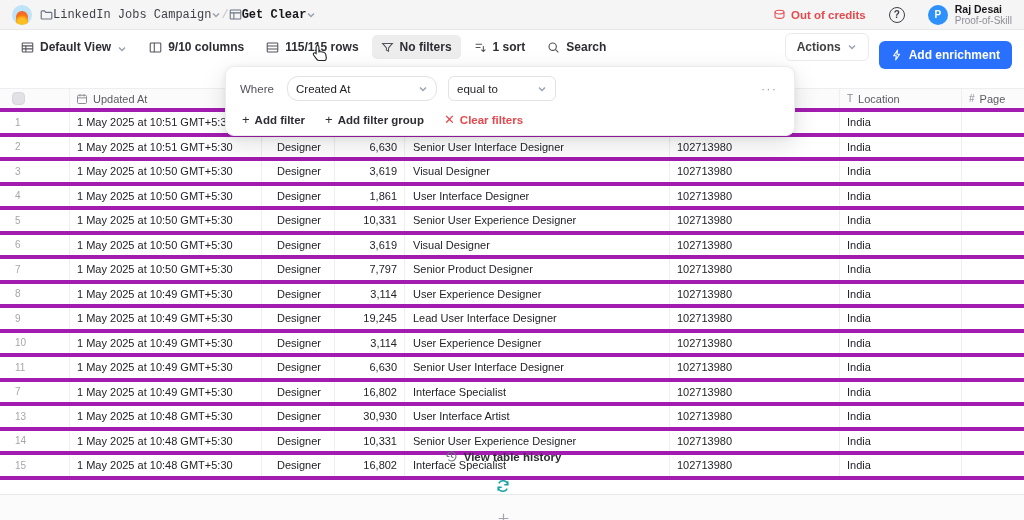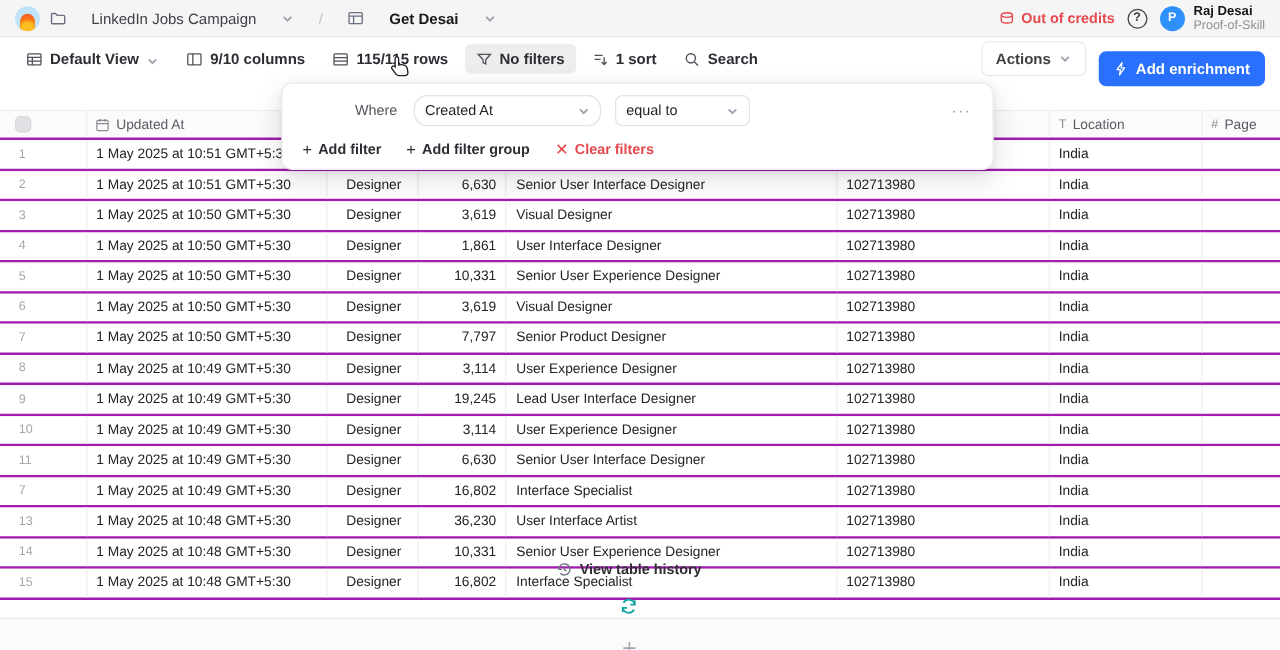--- a/index.html
+++ b/index.html
@@ -6,26 +6,26 @@
   html,body { width:1024px; height:520px; overflow:hidden; }
   body { font-family:"Liberation Sans","DejaVu Sans",sans-serif; background:#fff; color:#1f2328; position:relative; }
 
   
   .topbar { height:30px; background:#f5f5f6; border-bottom:1px solid #e8e8ea;
             display:flex; align-items:center; padding:0 12px; gap:8px; }
   .logo { width:20px; height:20px; border-radius:50%; background:#bfe3f7; position:relative; overflow:hidden; flex:0 0 auto; }
   .logo::before { content:""; position:absolute; left:4px; top:6px; width:12px; height:14px;
                   border-radius:6px 6px 2px 2px;
                   background:radial-gradient(circle at 50% 85%, #fbbf24 0 35%, #f97316 60%, #ef5a3c 100%); }
-  .crumb { display:flex; align-items:center; gap:20px; font-size:12px; color:#3f3f46; }
+  .crumb { display:flex; align-items:center; gap:0; font-size:12px; color:#3f3f46;font-family:Liberation Mono, monospace; }
   .crumb .bold { font-weight:700; color:#18181b; }
   .icon-sm { width:13px; height:13px; flex:0 0 auto; color:#6b7280; }
   .chev { width:10px; height:10px; color:#9ca3af; }
   .slash { color:#c4c4c9; font-size:12px; }
-  .topbar-right { margin-left:auto; display:flex; align-items:center; gap:10px; }
+  .topbar-right { margin-left:auto; display:flex; align-items:center; gap:23px; }
   .credits { display:flex; align-items:center; gap:5px; font-size:11.5px; font-weight:600; color:#e5484d; }
   .help-circle { width:16px; height:16px; border:1.4px solid #3f3f46; border-radius:50%; display:flex;
                  align-items:center; justify-content:center; font-size:10px; font-weight:700; color:#3f3f46; }
   .userbox { display:flex; align-items:center; gap:7px; }
   .avatar { width:20px; height:20px; border-radius:50%; background:#2e90fa; color:#fff; font-size:10px;
             font-weight:700; display:flex; align-items:center; justify-content:center; }
   .username { font-size:10.5px; font-weight:700; color:#18181b; line-height:1.15; }
   .userorg  { font-size:10px; color:#8e8e96; line-height:1.15; }
 
   
@@ -36,38 +36,38 @@
   .tbtn .icon-sm { color:#52525b; }
   .toolbar-right { margin-left:auto; display:flex; align-items:center; gap:10px; }
   .actions-btn { font-size:12px; font-weight:600; color:#404040; background:#fff; border:1px solid #ebebee;
                  border-radius:6px; padding:6px 11px; display:flex; align-items:center; gap:6px; cursor:pointer; }
   .enrich-btn { font-size:12px; font-weight:600; color:#fff; background:#2970ff; border:none; border-radius:6px;
                 padding:7px 12px; display:flex; align-items:center; gap:6px; cursor:pointer;margin-top:16px; }
 
   
   .table-area { position:absolute; top:88px; left:0; right:0; }
   .tr { display:grid; grid-template-columns:70px 192px 73px 70px 265px 170px 122px 1fr;
-        height:24.53px; border-bottom:2px solid #a21caf; background:#fff; }
+        height:24.53px; border-bottom:4px solid #a21caf; background:#fff; }
   .thead { background:#fbfbfc; border-top:1px solid #eeeef0; height:24px; }
   .td, .th { display:flex; align-items:center; padding:0 7px; font-size:11px; color:#232329;
              border-right:1px solid #efeff1; overflow:hidden; white-space:nowrap; }
   .th { color:#5b5b63; gap:5px; font-size:11px; }
   .col-n { justify-content:flex-start; padding-left:15px; color:#a5a5ad; font-size:10px; }
   .col-count { justify-content:flex-end; }
   .col-func { padding-left:15px; }
   .col-title { padding-left:8px; }
   .checkbox { width:13px; height:13px; border-radius:4px; background:#e2e2e6; border:1px solid #d6d6db; }
   .type-glyph { font-size:10px; color:#8a8a92; font-weight:400; }
 
   
   .popup { position:absolute; left:225px; top:66px; width:570px; height:70px; background:#fff;
            border:1px solid #ececee; border-radius:9px; box-shadow:0 8px 24px rgba(20,20,30,.13), 0 2px 6px rgba(20,20,30,.07);
            z-index:30; padding:9px 14px 8px 14px; }
   .popup-row1 { display:flex; align-items:center; gap:11px; }
-  .where-label { font-size:11.5px; color:#52525b; width:36px;margin-left:44px; }
+  .where-label { font-size:11.5px; color:#52525b; width:36px; }
   .select { display:flex; align-items:center; justify-content:space-between; gap:8px; height:25px;
             border:1px solid #e2e2e7; border-radius:6px; background:#fff; font-size:11.5px; color:#1f1f24;
             padding:0 8px; cursor:pointer; }
   .select.field { width:150px;border-radius:11px; }
   .select.op { width:108px; }
   .dots { margin-left:auto; color:#9ca3af; font-size:13px; letter-spacing:1px; cursor:pointer; padding:0 3px; }
   .popup-row2 { display:flex; align-items:center; gap:20px; margin-top:11px; padding-left:2px; }
   .popup-action { display:flex; align-items:center; gap:5px; font-size:11.5px; font-weight:600; color:#2d2d33; cursor:pointer; background:none; border:none; }
   .popup-action.red { color:#e5484d; }
   .plus-g { font-size:13px; font-weight:400; }
@@ -95,21 +95,21 @@
       </svg>
     <span>LinkedIn Jobs Campaign</span>
     <svg class="chev" viewBox="0 0 10 10" fill="none" stroke="currentColor" stroke-width="1.5">
         <path d="M2 3.5 5 6.5 8 3.5"></path>
       </svg>
     <span class="slash">/</span>
     <svg class="icon-sm" viewBox="0 0 16 16" fill="none" stroke="currentColor" stroke-width="1.3">
         <rect x="1.5" y="2.5" width="13" height="11" rx="1"></rect>
         <path d="M1.5 6h13M6 6v7.5"></path>
       </svg>
-    <span class="bold">Get Desai</span>
+    <span class="bold">Get Clear</span>
     <svg class="chev" viewBox="0 0 10 10" fill="none" stroke="currentColor" stroke-width="1.5">
         <path d="M2 3.5 5 6.5 8 3.5"></path>
       </svg>
   </div>
   <div class="topbar-right">
     <div class="credits">
       <svg class="icon-sm" style="color:#e5484d" viewBox="0 0 16 16" fill="none" stroke="currentColor" stroke-width="1.3">
           <ellipse cx="8" cy="5" rx="5.5" ry="2.3"></ellipse>
           <path d="M2.5 5v5.5c0 1.3 2.5 2.3 5.5 2.3s5.5-1 5.5-2.3V5"></path>
         </svg>
@@ -333,21 +333,21 @@
         <div class="td col-count">16,802</div>
         <div class="td col-title">Interface Specialist</div>
         <div class="td">102713980</div>
         <div class="td">India</div>
         <div class="td" style="border-right: none;"></div>
       </div>
       <div class="tr">
         <div class="td col-n">13</div>
         <div class="td">1 May 2025 at 10:48 GMT+5:30</div>
         <div class="td col-func">Designer</div>
-        <div class="td col-count">36,230</div>
+        <div class="td col-count">30,930</div>
         <div class="td col-title">User Interface Artist</div>
         <div class="td">102713980</div>
         <div class="td">India</div>
         <div class="td" style="border-right: none;"></div>
       </div>
       <div class="tr">
         <div class="td col-n">14</div>
         <div class="td">1 May 2025 at 10:48 GMT+5:30</div>
         <div class="td col-func">Designer</div>
         <div class="td col-count">10,331</div>

